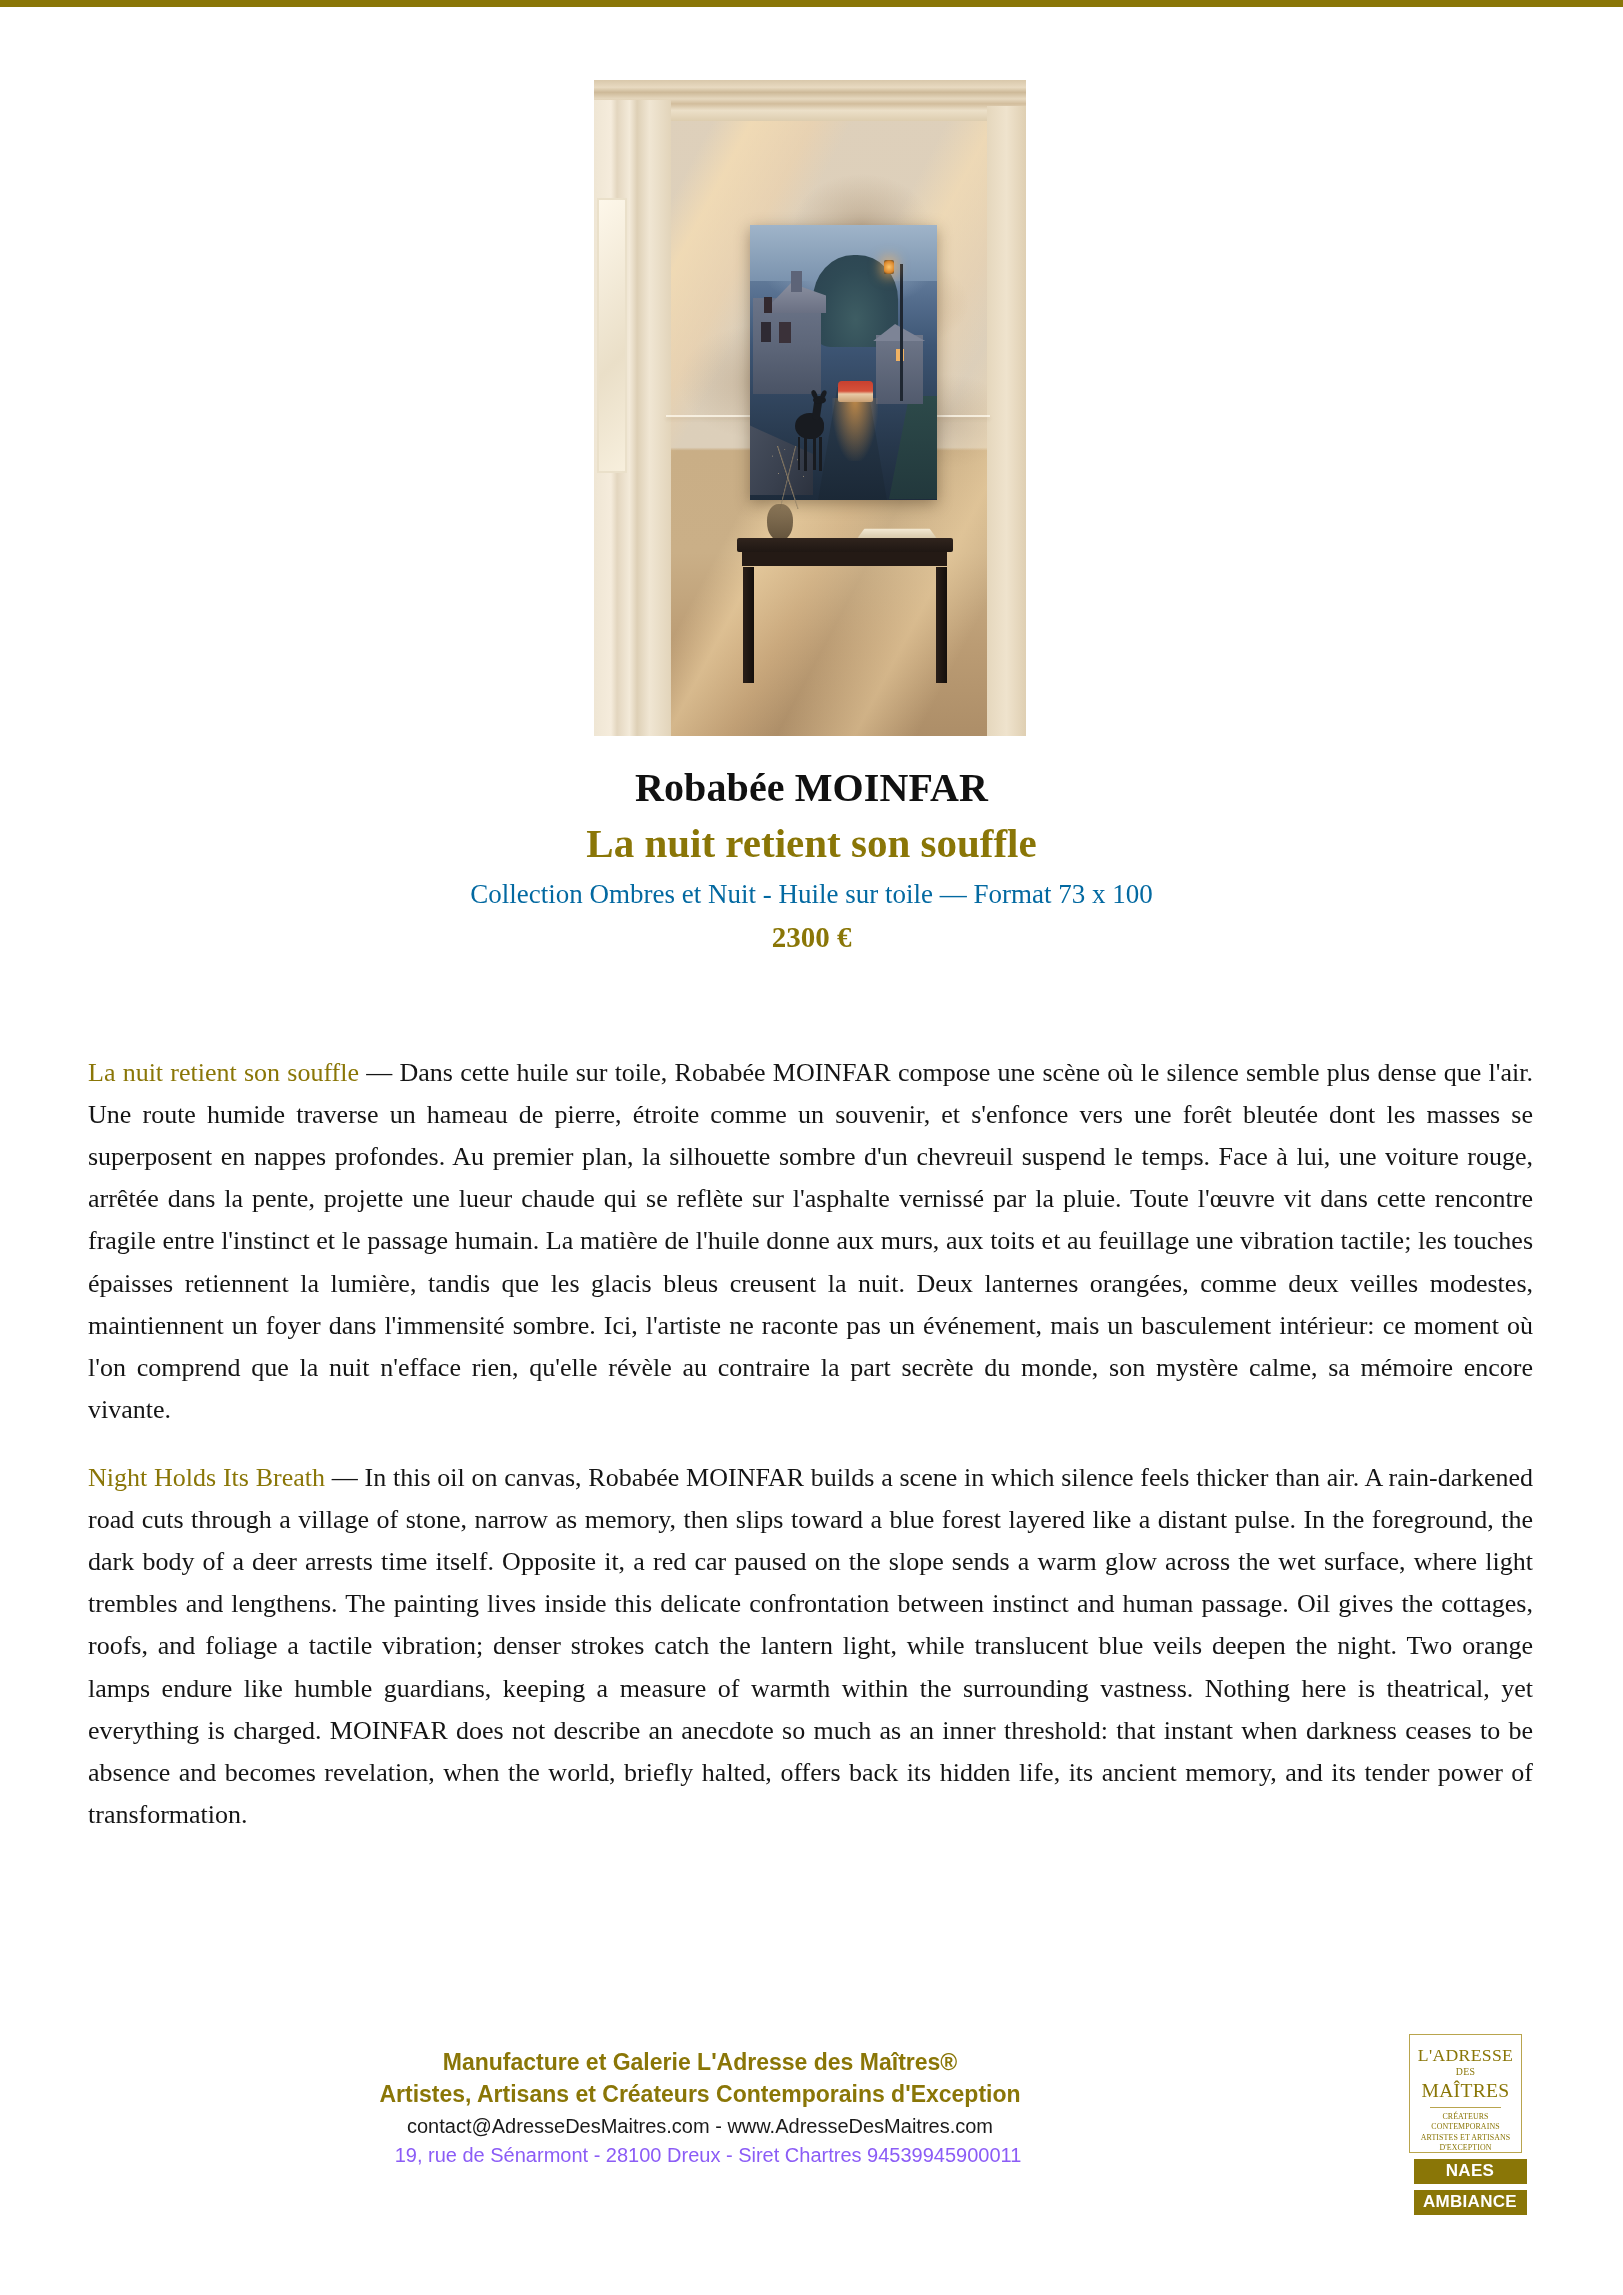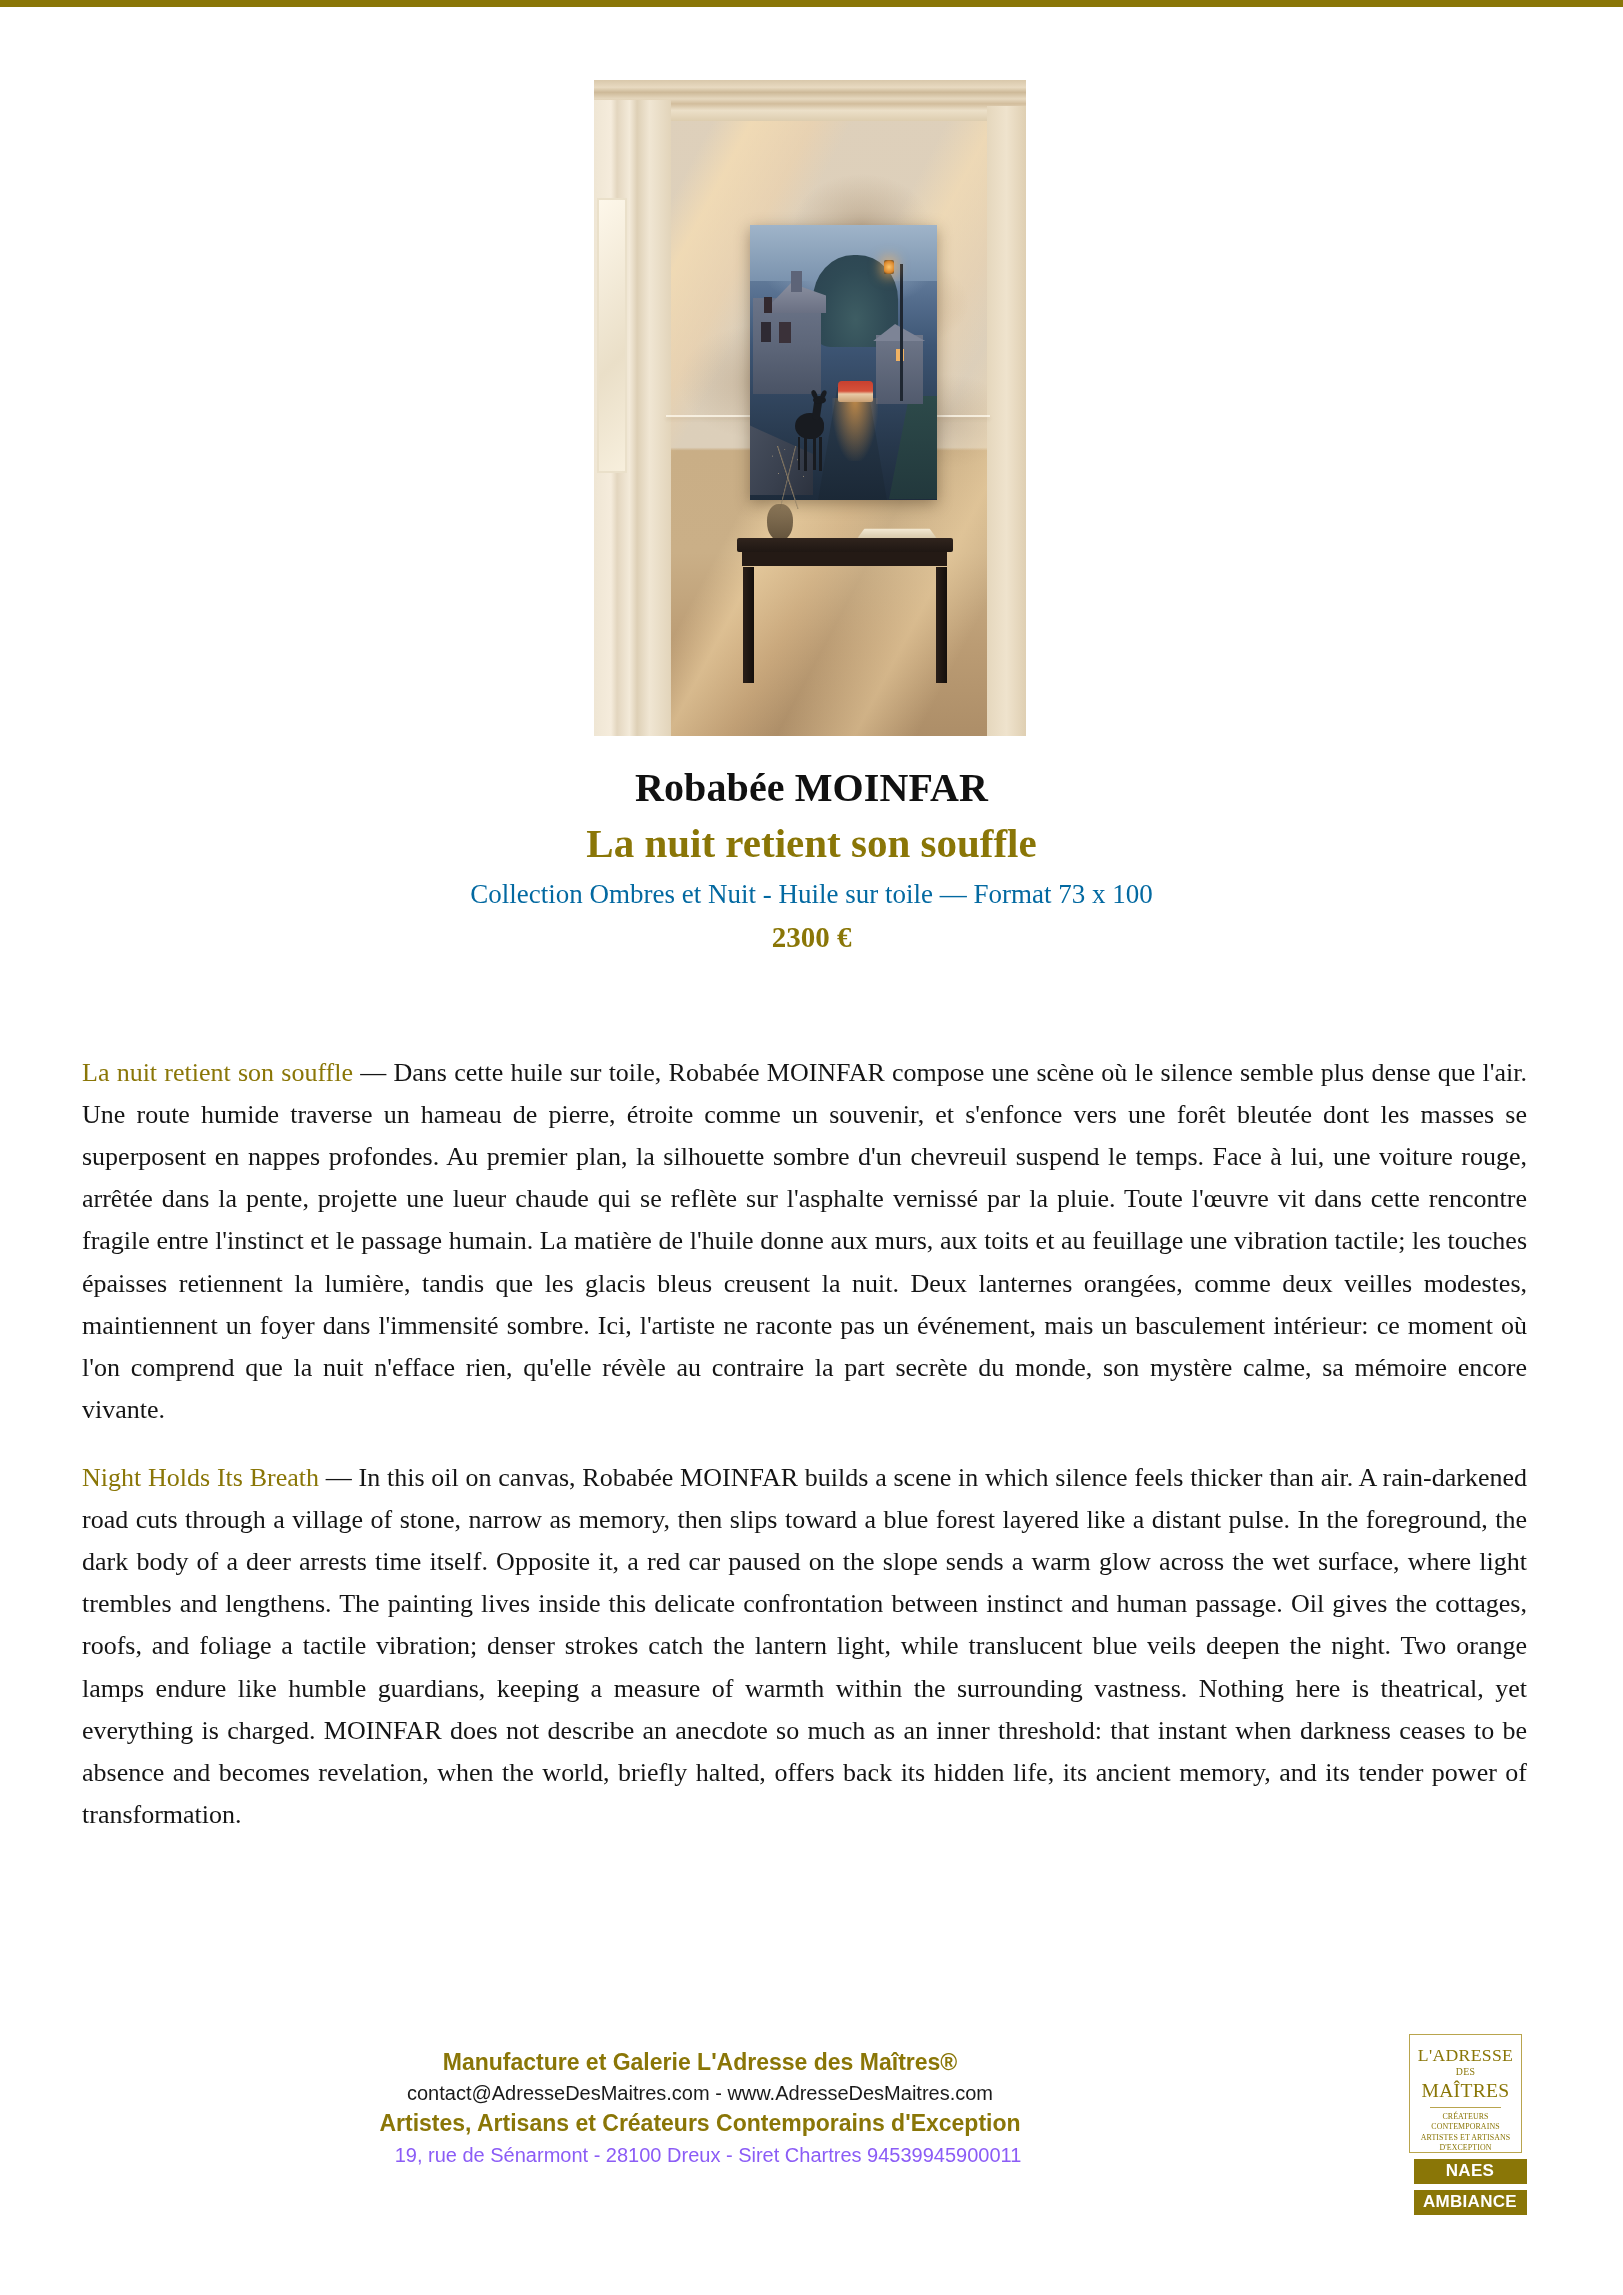--- a/index.html
+++ b/index.html
@@ -295,21 +295,21 @@
     font-size: 29px;
     font-weight: bold;
     color: #8a7607;
     line-height: 1.2;
   }
 
   
   #body-copy {
     position: absolute;
     top: 1052px;
-    left: 82px;
+    left: 88px;
     width: 1445px;
   }
   .para {
     font-size: 26px;
     line-height: 1.62;
     color: #151515;
     text-align: justify;
     text-justify: inter-word;
   }
   .para + .para { margin-top: 26px; }
@@ -442,22 +442,22 @@
 </div>
 
 <div id="body-copy">
   <p class="para"><span class="lede">La nuit retient son souffle</span><span> — Dans cette huile sur toile, Robabée MOINFAR compose une scène où le silence semble plus dense que l'air. Une route humide traverse un hameau de pierre, étroite comme un souvenir, et s'enfonce vers une forêt bleutée dont les masses se superposent en nappes profondes. Au premier plan, la silhouette sombre d'un chevreuil suspend le temps. Face à lui, une voiture rouge, arrêtée dans la pente, projette une lueur chaude qui se reflète sur l'asphalte vernissé par la pluie. Toute l'œuvre vit dans cette rencontre fragile entre l'instinct et le passage humain. La matière de l'huile donne aux murs, aux toits et au feuillage une vibration tactile; les touches épaisses retiennent la lumière, tandis que les glacis bleus creusent la nuit. Deux lanternes orangées, comme deux veilles modestes, maintiennent un foyer dans l'immensité sombre. Ici, l'artiste ne raconte pas un événement, mais un basculement intérieur: ce moment où l'on comprend que la nuit n'efface rien, qu'elle révèle au contraire la part secrète du monde, son mystère calme, sa mémoire encore vivante.</span></p>
   <p class="para"><span class="lede">Night Holds Its Breath</span><span> — In this oil on canvas, Robabée MOINFAR builds a scene in which silence feels thicker than air. A rain-darkened road cuts through a village of stone, narrow as memory, then slips toward a blue forest layered like a distant pulse. In the foreground, the dark body of a deer arrests time itself. Opposite it, a red car paused on the slope sends a warm glow across the wet surface, where light trembles and lengthens. The painting lives inside this delicate confrontation between instinct and human passage. Oil gives the cottages, roofs, and foliage a tactile vibration; denser strokes catch the lantern light, while translucent blue veils deepen the night. Two orange lamps endure like humble guardians, keeping a measure of warmth within the surrounding vastness. Nothing here is theatrical, yet everything is charged. MOINFAR does not describe an anecdote so much as an inner threshold: that instant when darkness ceases to be absence and becomes revelation, when the world, briefly halted, offers back its hidden life, its ancient memory, and its tender power of transformation.</span></p>
 </div>
 
 <div id="footer">
   <div id="footer-inner">
     <div id="footer-line-1">Manufacture et Galerie L'Adresse des Maîtres®</div>
+    <div id="footer-line-3">Artistes, Artisans et Créateurs Contemporains d'Exception</div>
     <div id="footer-line-2">contact@AdresseDesMaitres.com - www.AdresseDesMaitres.com</div>
-    <div id="footer-line-3">Artistes, Artisans et Créateurs Contemporains d'Exception</div>
     <div id="footer-line-4">19, rue de Sénarmont - 28100 Dreux - Siret Chartres 94539945900011</div>
   </div>
 </div>
 
 <div id="logo-block">
   <div id="logo-card">
     <div id="logo-l1">L'ADRESSE</div>
     <div id="logo-l2">DES</div>
     <div id="logo-l3">MAÎTRES</div>
     <div id="logo-rule"></div>

